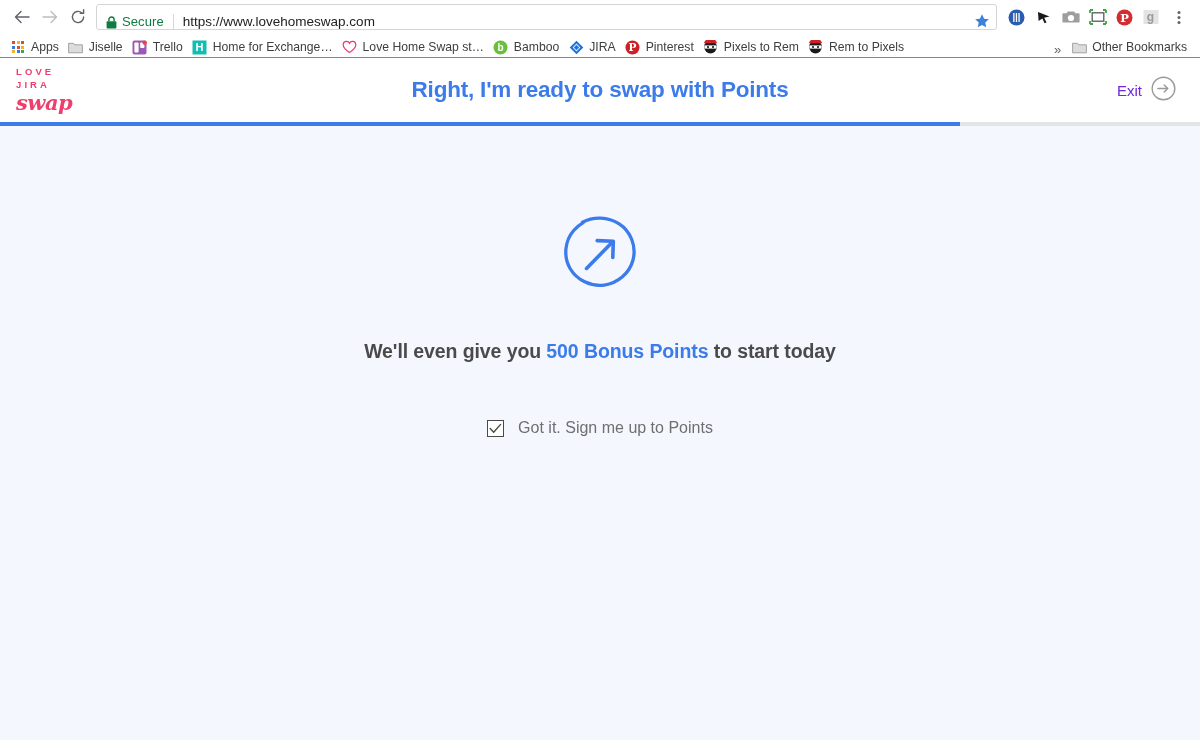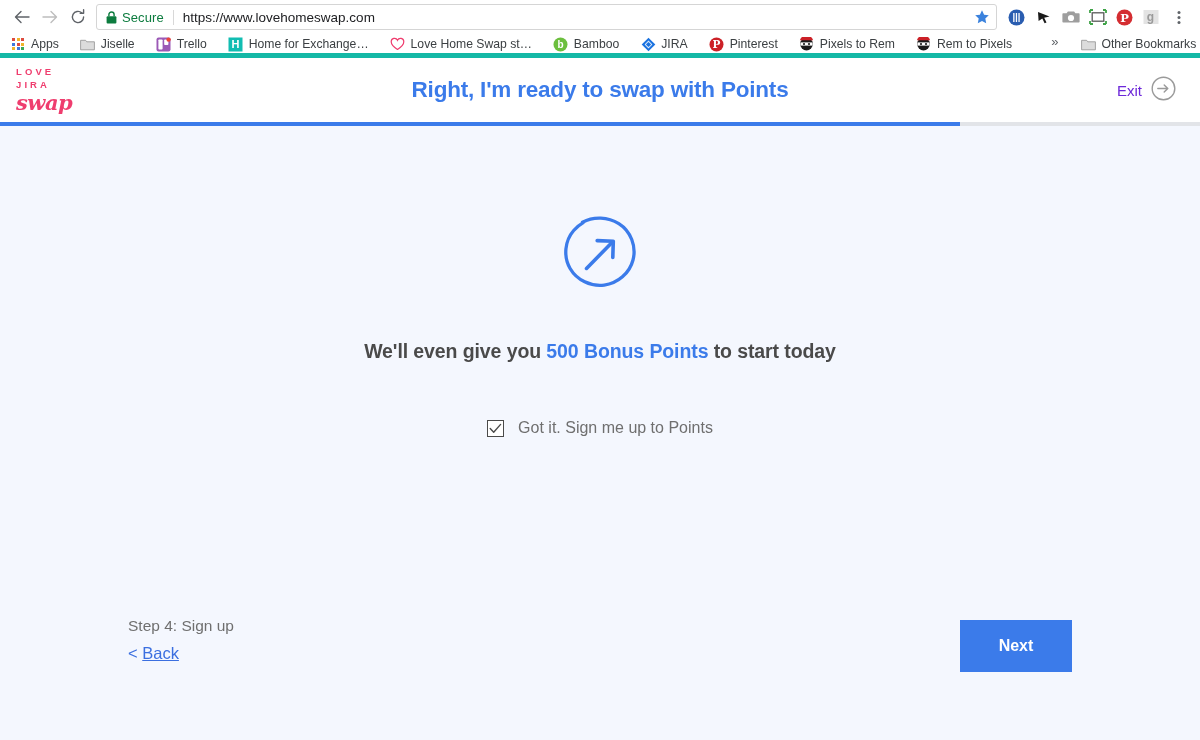--- a/index.html
+++ b/index.html
@@ -19,44 +19,44 @@
   }
   .nav-btn {
     width: 28px; height: 28px; display: flex; align-items: center;
     justify-content: center; flex: 0 0 auto;
   }
   .nav-btn svg { display: block; }
 
   #omnibox {
     flex: 1 1 auto; height: 26px; margin: 0 6px 0 4px;
     border: 1px solid #d5d5d5; border-radius: 3px;
-    background: #ffffff; display: flex; align-items: center;
+    background: #ffffff; display: flex; align-items: flex-end;
     padding: 0 6px 0 9px;
   }
   #lock-icon { margin-right: 5px; display: flex; align-items: center; }
   #secure-text {
     color: #0d7c3f; font-size: 13px; letter-spacing: .1px;
     font-family: "Liberation Sans", sans-serif;
   }
   #omnibox-sep {
     width: 1px; height: 15px; background: #d8d8d8; margin: 0 9px;
   }
   #url-text { color: #202124; font-size: 13.5px; flex: 1 1 auto; }
   #star-icon { margin-left: 6px; display: flex; }
 
   #ext-icons { display: flex; align-items: center; gap: 0px; }
   .ext-icon {
     width: 27px; height: 28px; display: flex;
     align-items: center; justify-content: center;
   }
 
   #bookmark-bar {
-    height: 24px; display: flex; align-items: flex-start;
-    padding: 0 6px 0 8px; background: #ffffff; gap: 12px;
-    border-bottom: 5px solid #14b8a6;
+    height: 24px; display: flex; align-items: flex-end;
+    padding: 0 6px 0 8px; background: #ffffff; gap: 0px;
+    border-bottom: 1px solid #14b8a6;
   }
   .bm {
     display: flex; align-items: center; height: 20px;
     padding: 0 7px 0 2px; font-size: 12.2px; color: #3c4043;
     white-space: nowrap;
   }
   .bm .bm-ico {
     width: 16px; height: 16px; margin-right: 5px;
     display: flex; align-items: center; justify-content: center;
     flex: 0 0 16px;
@@ -406,23 +406,14 @@
 
     <div id="checkbox-row">
       <span class="checkbox">
         <svg width="13" height="11" viewBox="0 0 13 11">
           <path d="M1.2 5.6 L4.7 9.2 L11.6 1.4" fill="none" stroke="#4a4a4a" stroke-width="1.4" stroke-linecap="round" stroke-linejoin="round"></path>
         </svg>
       </span>
       <span id="checkbox-label">Got it. Sign me up to Points</span>
     </div>
 
-    <div id="footer">
-      <div id="footer-left">
-        <div id="step-label">Step 4: Sign up</div>
-        <div id="back-link">
-          <span>&lt; </span><span class="back-word">Back</span>
-        </div>
-      </div>
-      <button id="next-button">Next</button>
-    </div>
   </div>
 </div>
 
 </body></html>

